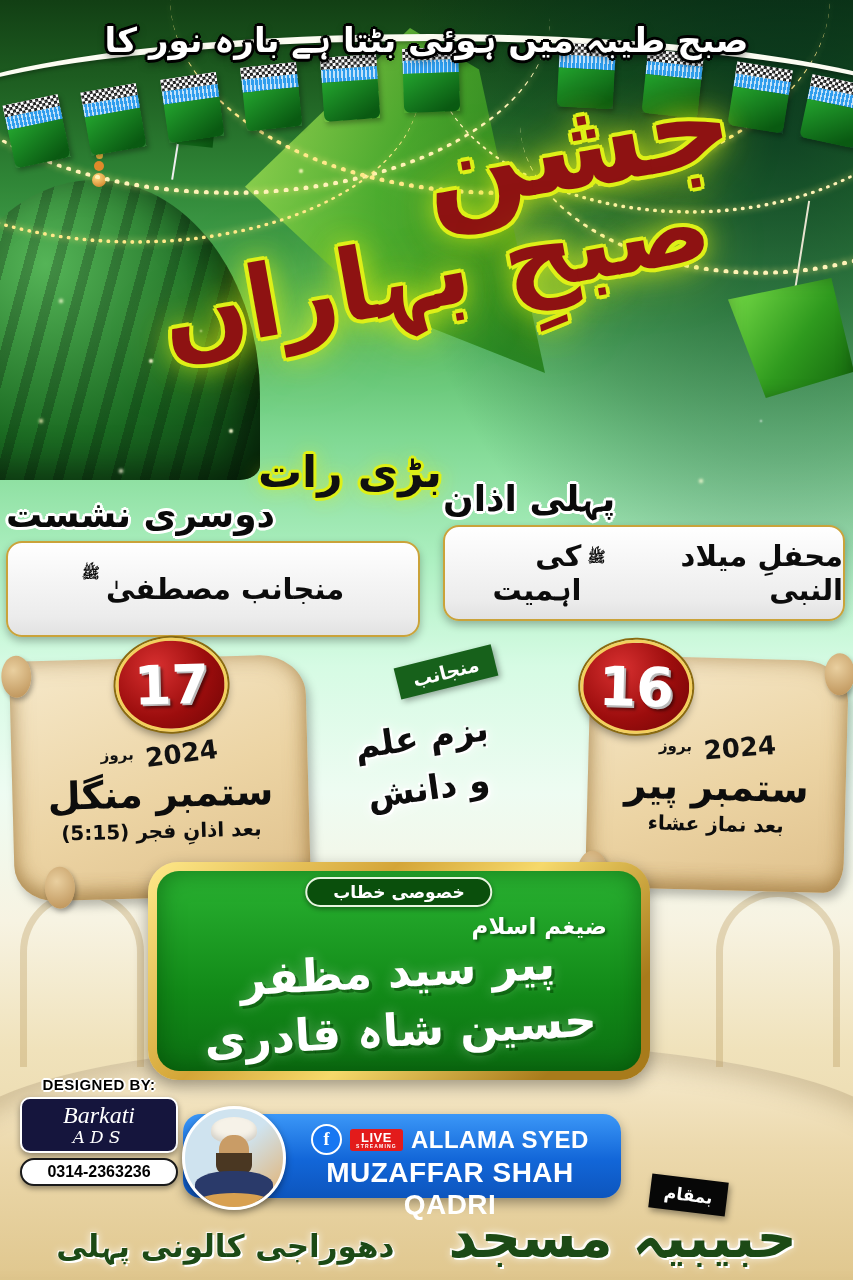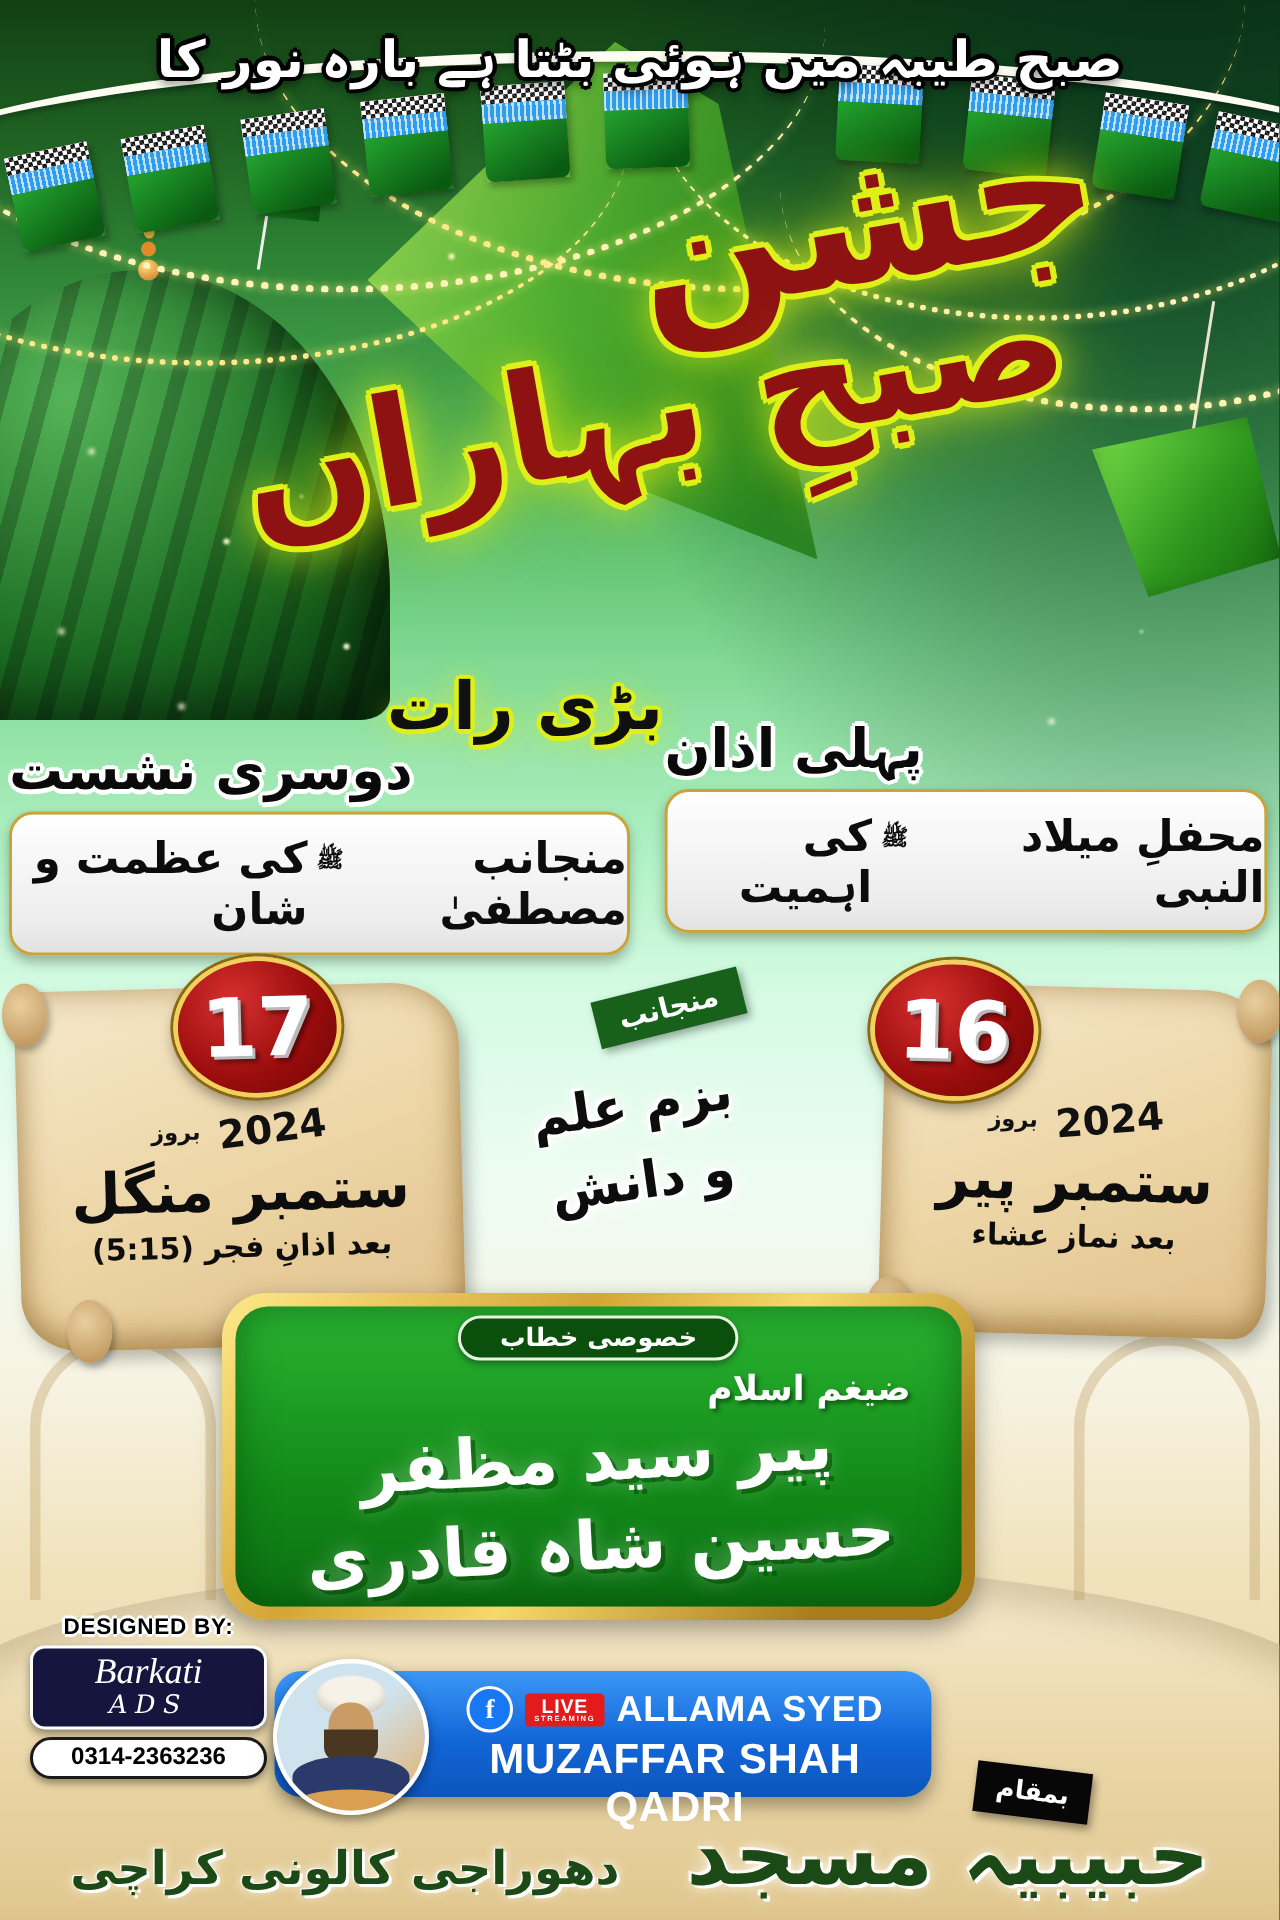--- a/index.html
+++ b/index.html
@@ -261,21 +261,20 @@
       <span class="t">محفلِ میلاد النبی</span>
       <span class="h">ﷺ</span>
       <span class="t">کی اہمیت</span>
     </div>
   </div>
   <div class="abs sess" style="left:6px;top:494px;width:414px;">
     <div class="sess-head ur">دوسری نشست</div>
     <div class="sess-box">
       <span class="t">منجانب مصطفیٰ</span>
       <span class="h">ﷺ</span>
-      <span class="t">کی عظمت و شان</span>
     </div>
   </div>
 
   <div class="abs scroll" style="left:588px;top:658px;width:258px;height:232px;transform:rotate(1.5deg);">
     <div class="curl" style="left:-8px;bottom:-6px;"></div>
     <div class="curl" style="right:-6px;top:-8px;"></div>
     <div class="day-badge" style="left:-10px;top:-16px;">
       <span class="day-num">16</span>
     </div>
     <div class="scroll-inner" style="padding-top:20px;">
@@ -339,16 +338,16 @@
     <div class="av-turban"></div>
     <div class="av-face"></div>
     <div class="av-beard"></div>
     <div class="av-robe"></div>
     <div class="av-desk"></div>
   </div>
 
   <div class="abs venue-badge ur">بمقام</div>
   <div class="abs venue-row">
     <span class="venue-masjid ur">حبیبیہ مسجد</span>
-    <span class="venue-address ur">دھوراجی کالونی کراچی</span>
+    <span class="venue-address ur">دھوراجی کالونی پہلی</span>
   </div>
 
 </div>
 
 </body></html>

